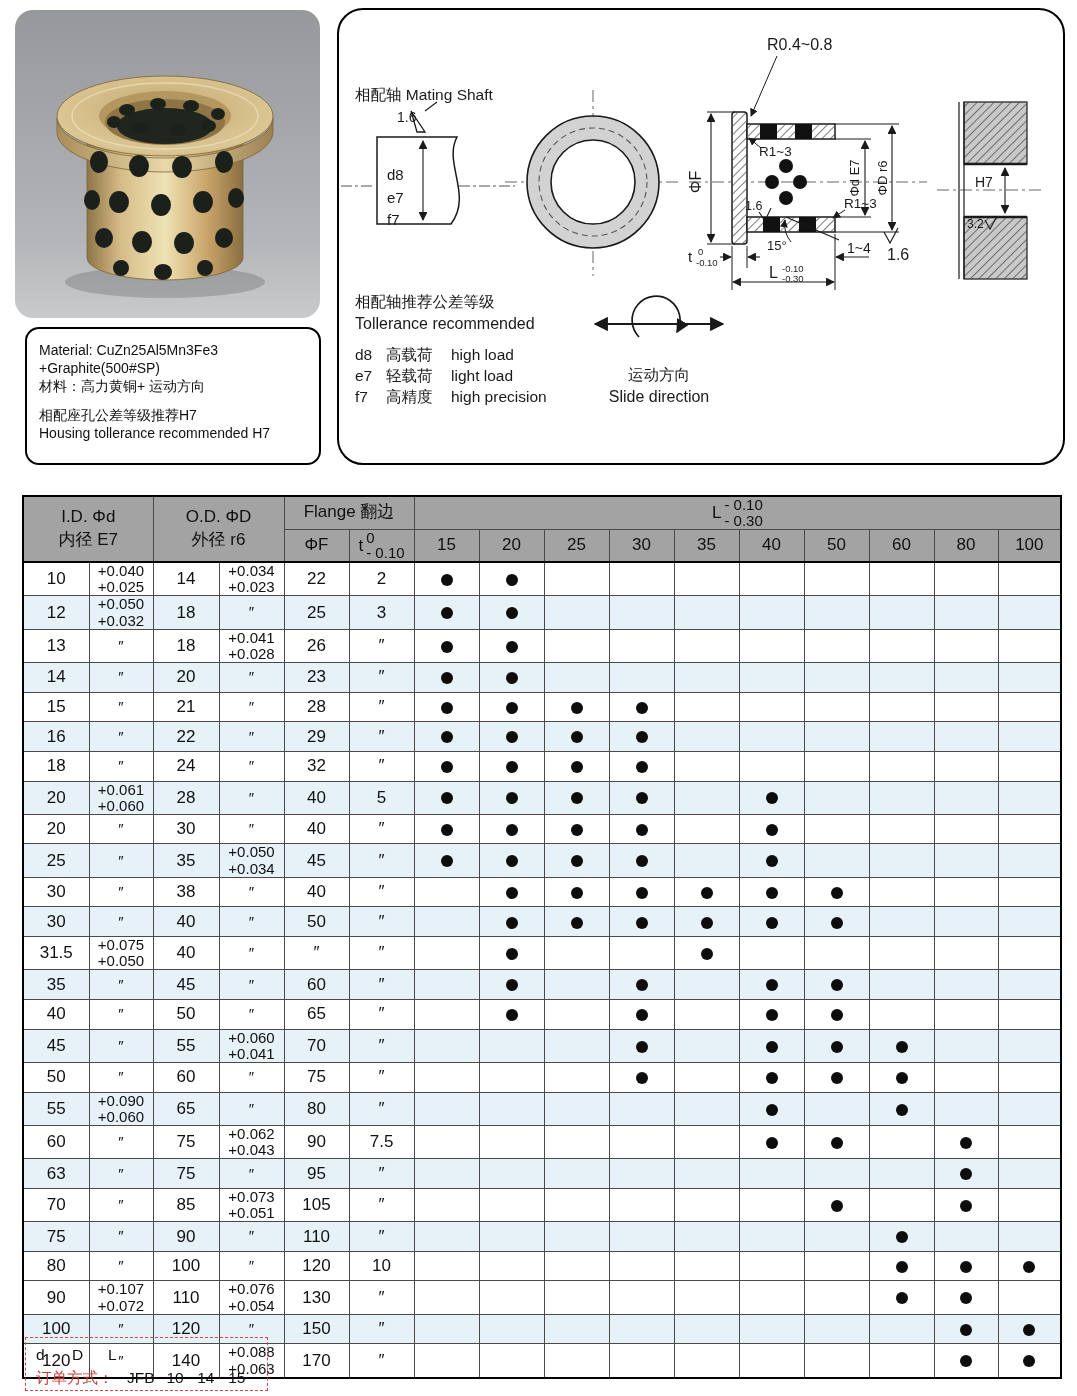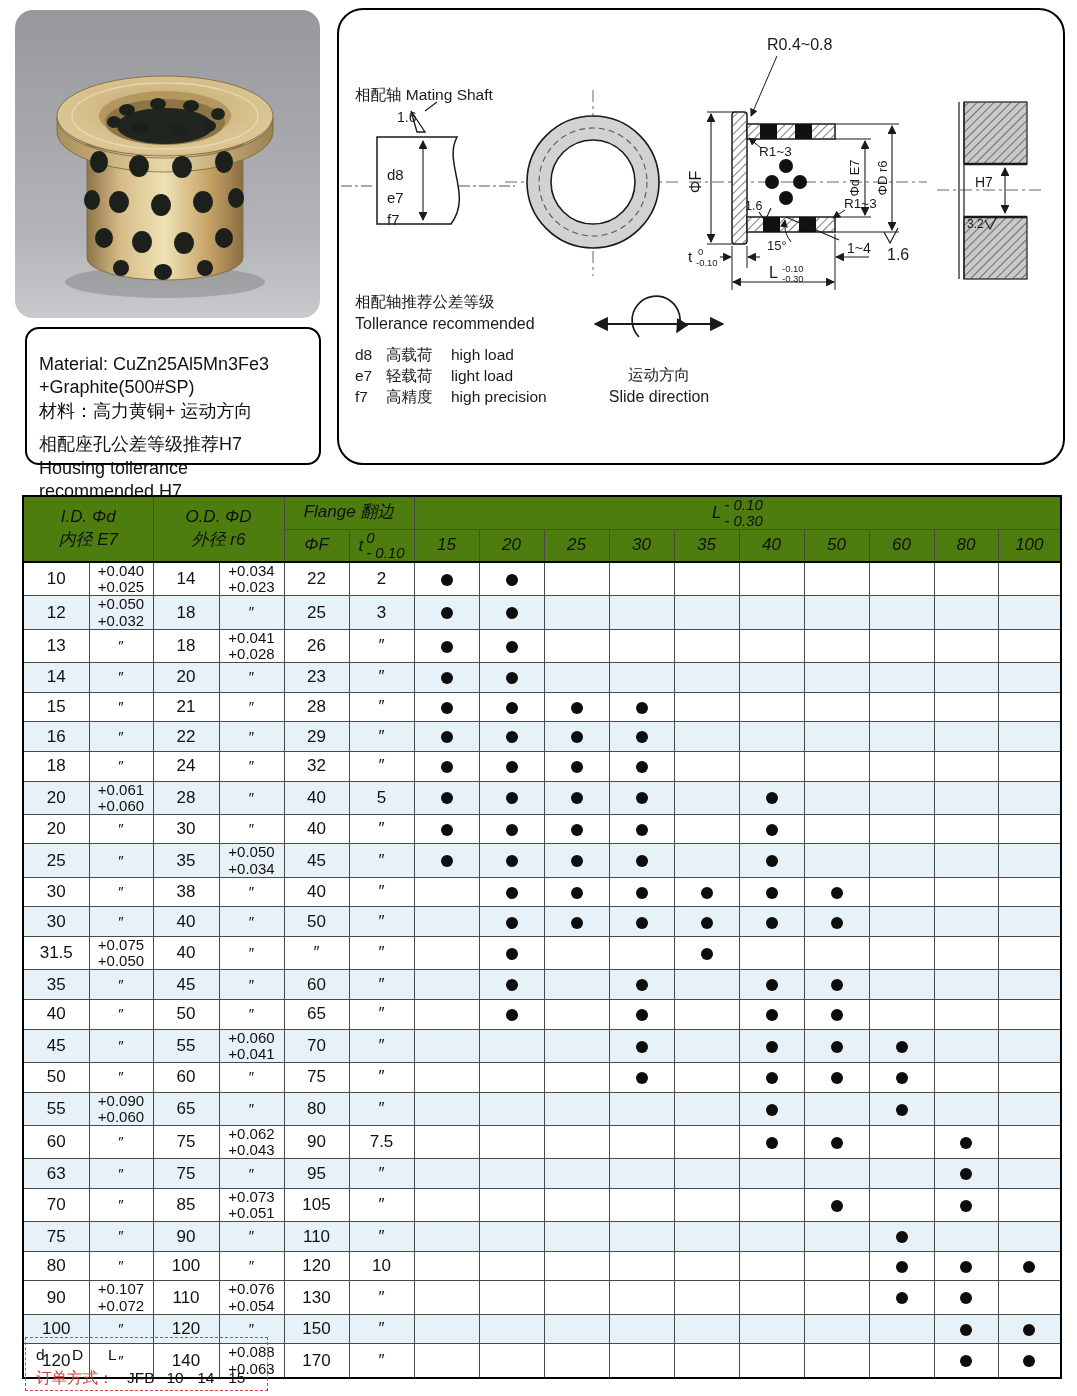--- a/index.html
+++ b/index.html
@@ -6,33 +6,33 @@
   .page{position:relative;width:1077px;height:1396px;background:#fff;
         font-family:"Liberation Sans","DejaVu Sans",sans-serif;color:#111;}
 
   
   .photo-panel{position:absolute;left:15px;top:10px;width:305px;height:308px;
                border-radius:18px;overflow:hidden;}
 
   
   .material-box{position:absolute;left:25px;top:327px;width:296px;height:138px;
                 border:2px solid #000;border-radius:14px;box-sizing:border-box;
-                padding:24px 12px 8px 12px;font-size:18px;line-height:1.3;}
+                padding:12px 12px 8px 12px;font-size:14px;line-height:1.3;}
   .material-box .gap{height:10px;}
 
   
   .drawing-panel{position:absolute;left:337px;top:8px;width:728px;height:457px;
                  border:2px solid #000;border-radius:26px;box-sizing:border-box;overflow:hidden;}
 
   
   table.dim{position:absolute;left:22px;top:495px;width:1038px;border-collapse:collapse;
             table-layout:fixed;border:2px solid #000;}
   table.dim th,table.dim td{border:1px solid #4a4a4a;text-align:center;vertical-align:middle;
             padding:0;box-sizing:border-box;}
-  table.dim thead th{background:#4d7c0f;font-weight:normal;font-style:italic;}
+  table.dim thead th{background:#a3a3a3;font-weight:normal;}
   table.dim thead{border-bottom:2px solid #000;}
   table.dim .h-main{font-size:17px;line-height:1.35;}
   table.dim .h-sub{font-size:17px;}
   table.dim tbody tr{height:29.6px;}
   table.dim tbody tr.shade td{background:#e7f1f8;}
   td.val{font-size:17px;}
   td.tol{font-size:15px;line-height:1.08;white-space:pre-line;}
   .ditto{font-size:13px;}
   .dot{display:inline-block;width:12px;height:12px;border-radius:50%;background:#0d0d0d;vertical-align:middle;}
   .tolstack{display:inline-block;vertical-align:middle;font-size:15px;line-height:1.05;text-align:left;margin-left:3px;}

